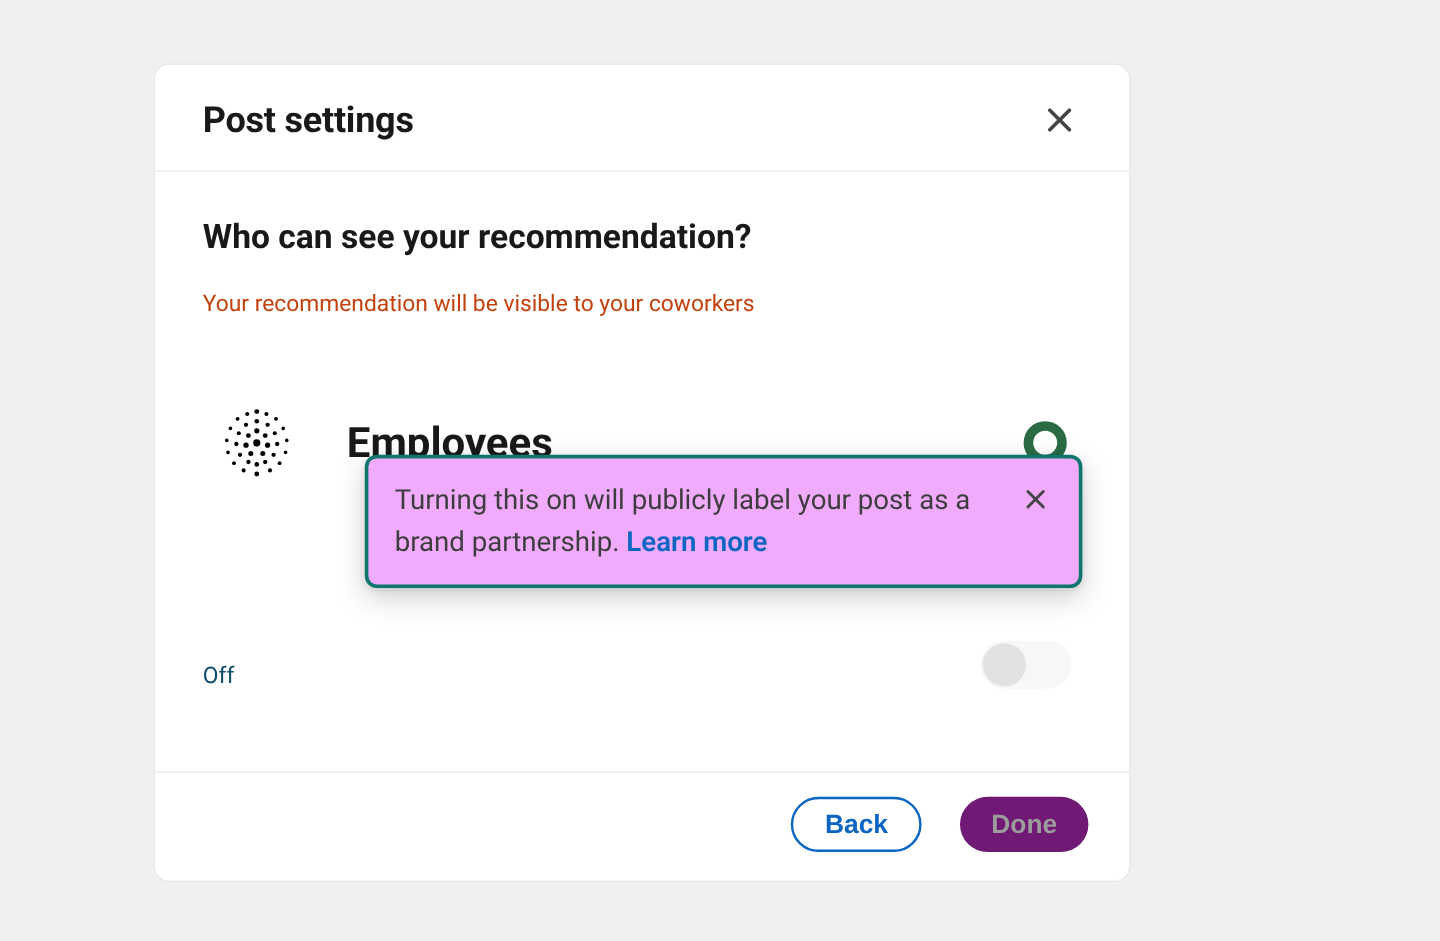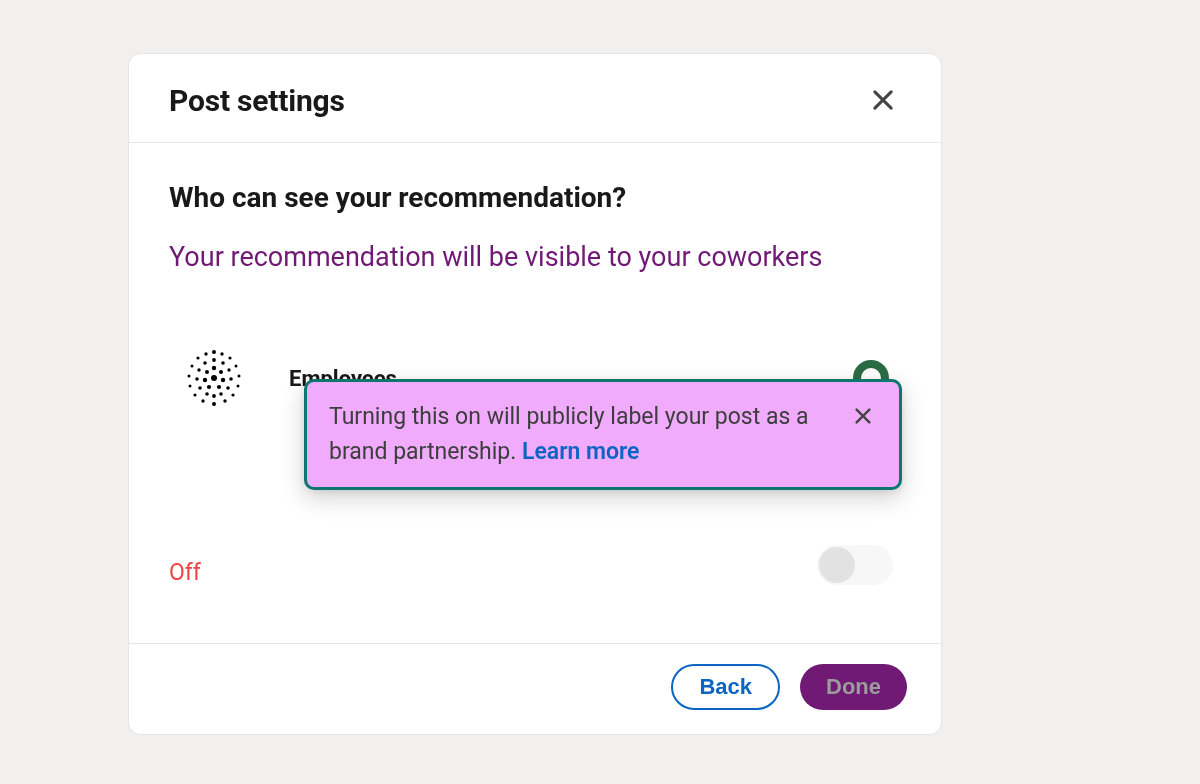--- a/index.html
+++ b/index.html
@@ -50,41 +50,41 @@
       flex: 1 1 auto;
       padding: 38px 48px 0 40px;
       border-bottom: 1px solid #e6e6e6;
     }
     .question {
       font-size: 28px;
       font-weight: 700;
       margin-bottom: 27px;
     }
     .subtext {
-      font-size: 27px;
-      color: #701a75;
+      font-size: 19px;
+      color: #c2410c;
       font-weight: 400;
     }
     .option-row {
       display: flex;
       align-items: center;
       margin-top: 70px;
     }
     .company-icon {
       width: 70px;
       height: 70px;
       margin-left: 10px;
       margin-right: 40px;
       display: flex;
       align-items: center;
       justify-content: center;
     }
     .company-icon svg { width: 64px; height: 64px; }
     .option-label {
-      font-size: 22px;
+      font-size: 35px;
       font-weight: 700;
       flex: 1 1 auto;
     }
     .radio-ring {
       width: 36px;
       height: 36px;
       border-radius: 50%;
       border: 8px solid #2b6b44;
       background: #ffffff;
       margin-right: 4px;
@@ -153,22 +153,22 @@
       display: inline-flex;
       align-items: center;
       justify-content: center;
       font-style: italic;
       font-family: "Times New Roman", serif;
       font-weight: 700;
       font-size: 14px;
       line-height: 1;
     }
     .brand-status {
-      font-size: 23px;
-      color: #ef4444;
+      font-size: 19px;
+      color: #0c4a6e;
       margin-top: 16px;
     }
     .toggle {
       width: 76px;
       height: 40px;
       background: rgba(0,0,0,0.03);
       border-radius: 20px;
       position: relative;
       cursor: pointer;
     }
@@ -178,21 +178,21 @@
       top: 2px;
       width: 36px;
       height: 36px;
       background: #e2e2e2;
       border-radius: 50%;
     }
     
     .modal-footer {
       display: flex;
       justify-content: flex-end;
-      gap: 20px;
+      gap: 32px;
       padding: 20px 34px 24px 51px;
     }
     .btn {
       height: 46px;
       padding: 0 26px;
       border-radius: 24px;
       font-size: 22px;
       font-weight: 600;
       display: inline-flex;
       align-items: center;

